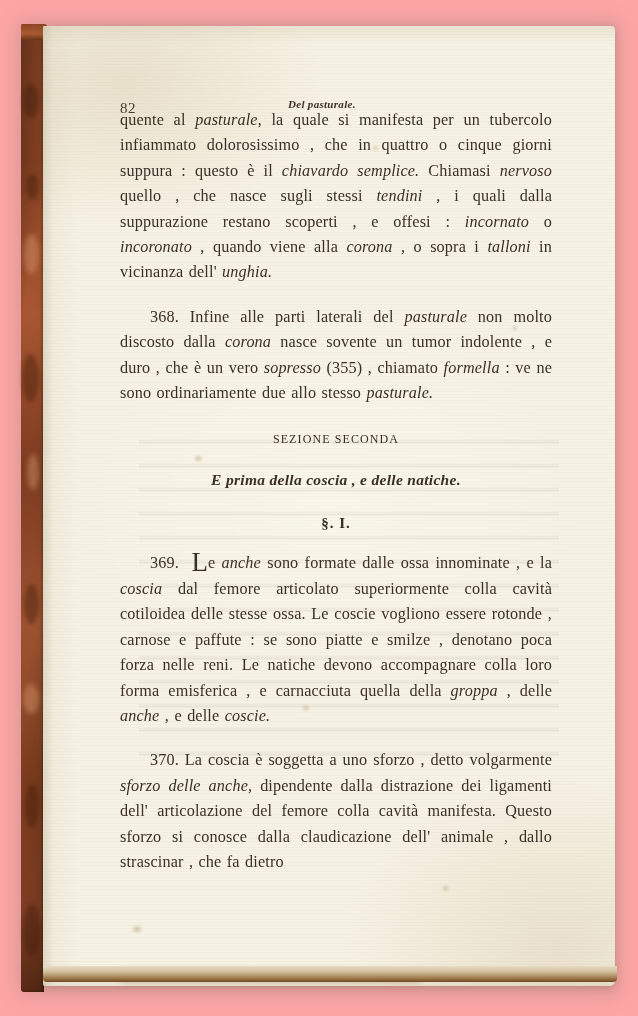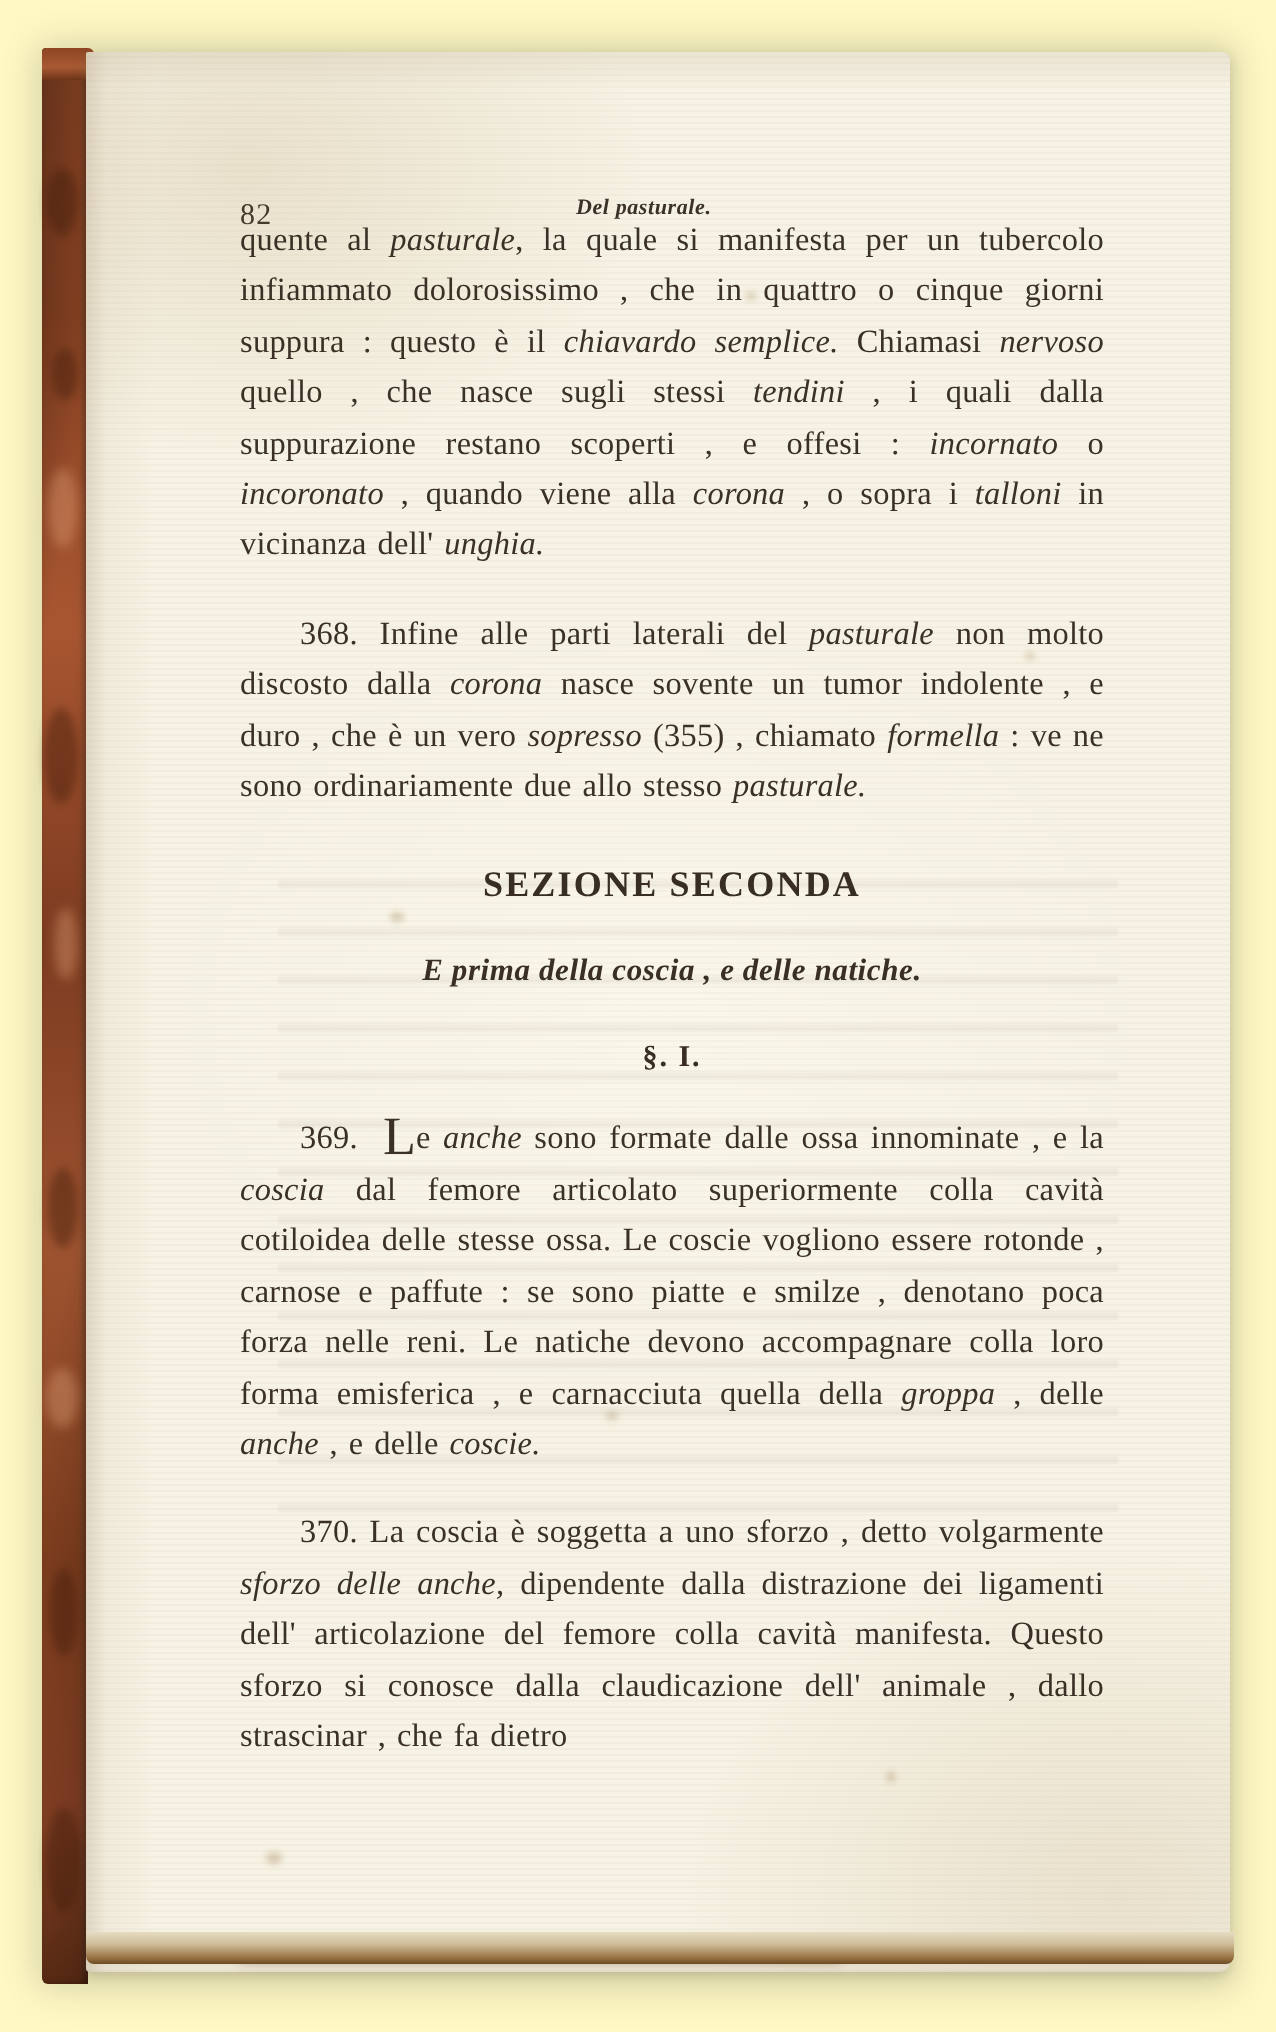--- a/index.html
+++ b/index.html
@@ -11,21 +11,21 @@
     width: 638px;
     height: 1016px;
     overflow: hidden;
     font-family: "Liberation Serif", serif;
   }
 
   #scene {
     position: relative;
     width: 638px;
     height: 1016px;
-    background: #fef9c3;
+    background: #fca5a5;
   }
 
   
   .book-shadow {
     position: absolute;
     left: 18px;
     top: 22px;
     width: 600px;
     height: 972px;
     background: rgba(120,112,100,0.28);
@@ -210,22 +210,22 @@
   .sec-title {
     margin: 34px 0 0 0;
     text-align: center;
     font-size: 19.5px;
     letter-spacing: 1.5px;
     color: #34291f;
   }
   .sec-sub {
     margin: 26px 0 0 0;
     text-align: center;
-    font-size: 18px;
-    font-weight: bold;
+    font-size: 12px;
+    font-weight: normal;
     letter-spacing: 1.1px;
     color: #372d22;
   }
   .sec-line {
     margin: 24px 0 0 0;
     text-align: center;
     font-size: 15.5px;
     font-style: italic;
     font-weight: bold;
     letter-spacing: 0.3px;

